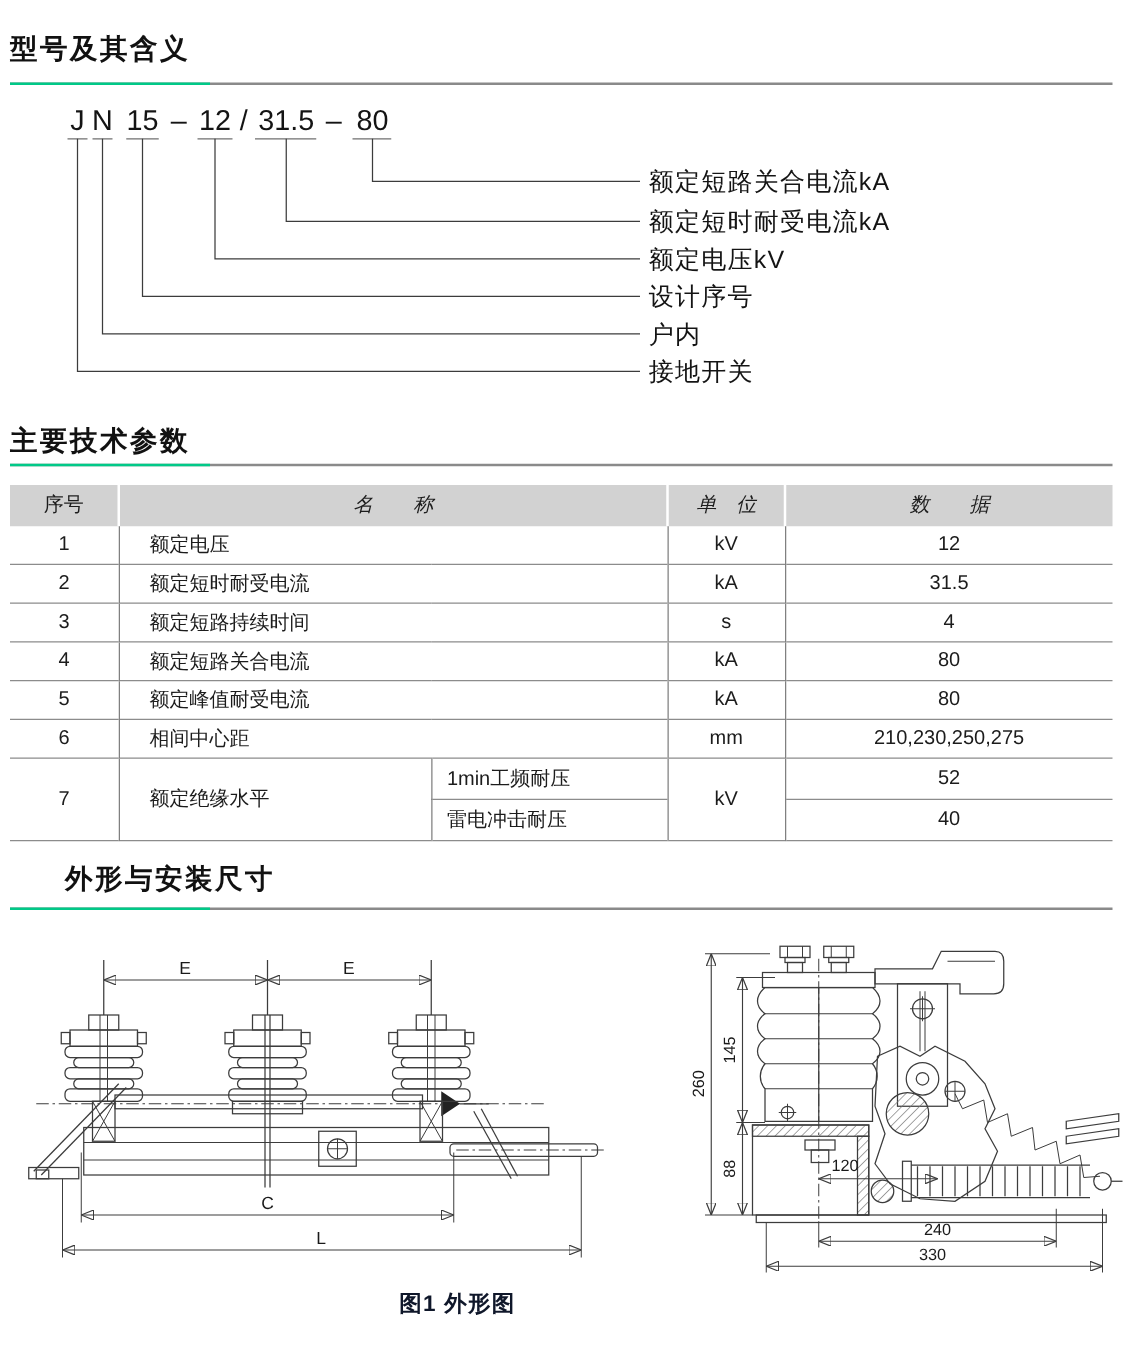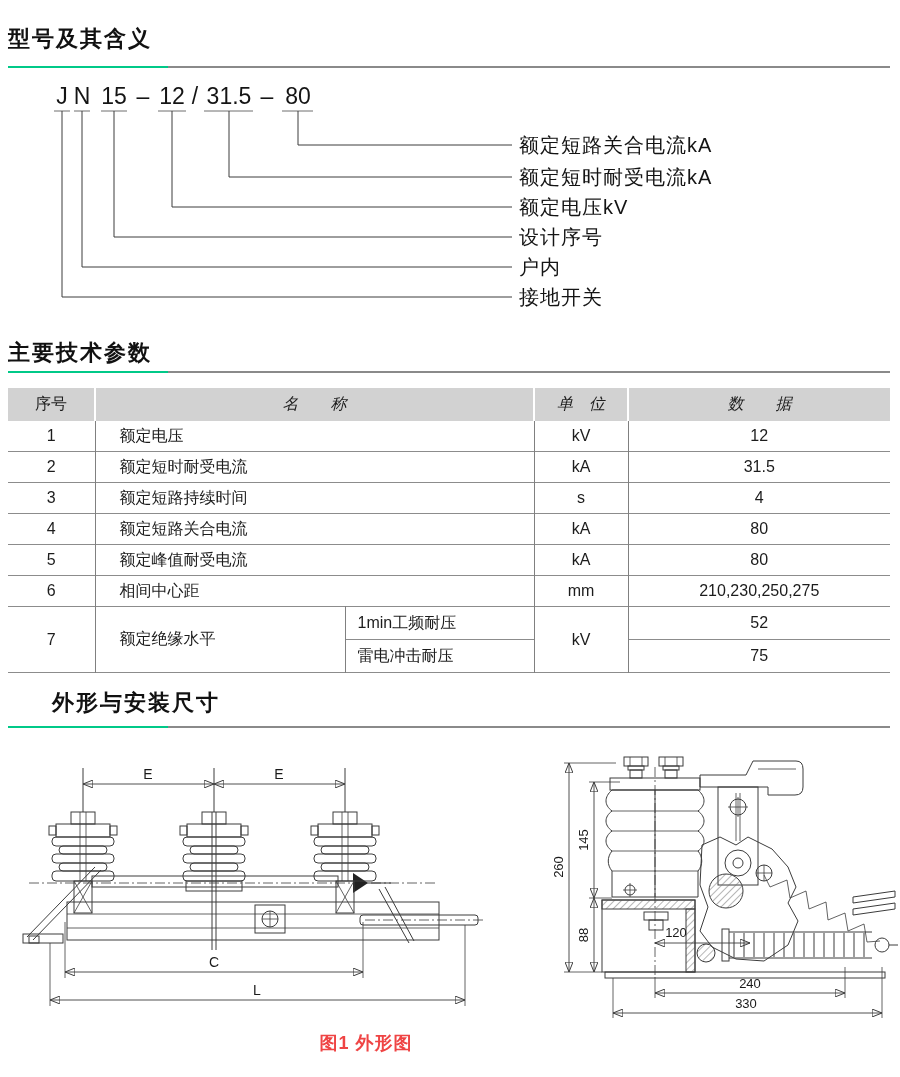--- a/index.html
+++ b/index.html
@@ -49,21 +49,21 @@
   .dwg .fillsolid{fill:#222;stroke:none;}
   .dwg .hatched{fill:url(#h1);}
   .dwg text{fill:#1a1a1a;stroke:none;font-family:"Liberation Sans",sans-serif;}
   .dwg text.dimlab{font-size:14px;}
   .dwg text.num{font-size:13px;}
   #model-svg text.code{font-size:23px;fill:#141414;}
   #model-svg text.callout{font-size:20px;fill:#141414;letter-spacing:1px;}
   #model-svg line{stroke:#6f6f6f;}
   .caption{
     position:absolute;left:0;top:1031px;width:732px;text-align:center;
-    font-size:18px;font-weight:600;color:#ef4444;letter-spacing:1px;
+    font-size:18px;font-weight:600;color:#0f172a;letter-spacing:1px;
   }
 </style>
 </head>
 <body>
 
 <div class="sec-title" style="top:24px;">型号及其含义</div>
 <div class="rule" style="top:66px;"></div>
 
 <svg id="model-svg" class="dwg" style="left:0;top:82px;" width="900" height="232" viewBox="0 0 900 232">
   <defs>
@@ -168,21 +168,21 @@
     </tr>
     <tr class="body-row">
       <td class="c-no sub-h" rowspan="2">7</td>
       <td class="c-name sub-h" rowspan="2">额定绝缘水平</td>
       <td class="c-sub sub-h">1min工频耐压</td>
       <td class="c-unit sub-h" rowspan="2">kV</td>
       <td class="c-data sub-h">52</td>
     </tr>
     <tr class="body-row last-row">
       <td class="c-sub sub-h">雷电冲击耐压</td>
-      <td class="c-data sub-h">75</td>
+      <td class="c-data sub-h">40</td>
     </tr>
   </tbody>
 </table>
 
 <div class="sec-title" style="top:688px;margin-left:44px;">外形与安装尺寸</div>
 <div class="rule" style="top:726px;"></div>
 
 <svg class="dwg" style="left:15px;top:762px;" width="480" height="255" viewBox="0 0 480 255">
 
   <line class="dim" x1="68" y1="22" x2="199" y2="22" marker-start="url(#arrS)" marker-end="url(#arrE)"></line>

